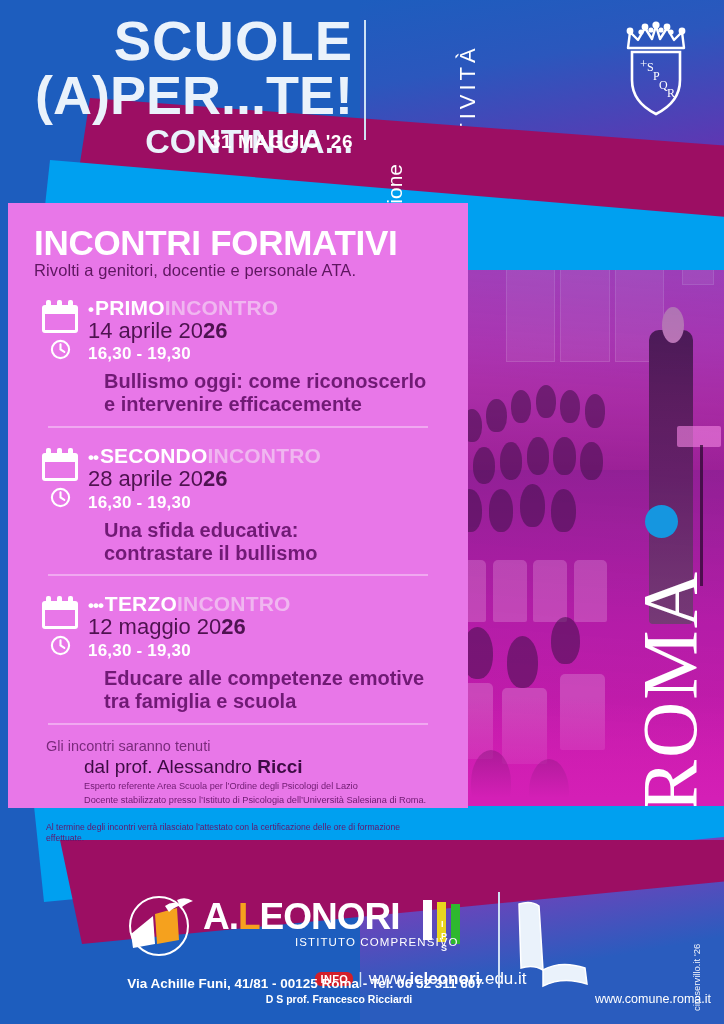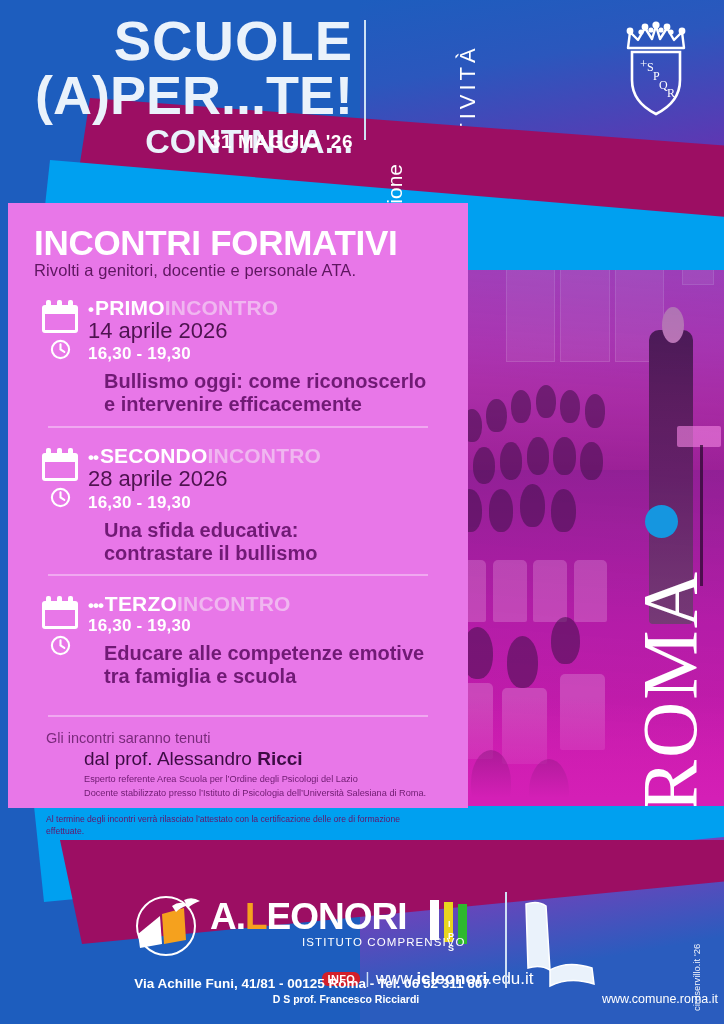--- a/index.html
+++ b/index.html
@@ -153,37 +153,37 @@
   }
 
   .meeting{position:relative;margin-top:17px;padding-left:54px;min-height:112px;}
   .cal-icon{position:absolute;left:6px;top:2px;width:40px;height:36px;}
   .clock-icon{position:absolute;left:16px;top:42px;width:21px;height:21px;}
   .m-order{font-size:21px;font-weight:700;letter-spacing:.2px;line-height:1;margin-bottom:1px;}
   .m-order .dots{color:#ffffff;font-size:17px;letter-spacing:-1px;margin-right:2px;}
   .m-order .strong{color:#ffffff;}
   .m-order .light{color:#f0b6f0;}
   .m-date{color:#4e1250;font-size:22px;font-weight:400;line-height:1.12;}
-  .m-date b{font-weight:400;}
+  .m-date b{font-weight:700;}
   .m-time{color:#ffffff;font-size:17px;font-weight:700;line-height:1.3;letter-spacing:.2px;}
   .m-topic{
     color:#701a75;font-size:20px;font-weight:700;line-height:1.14;
     margin-top:5px;margin-left:16px;
   }
   .divider{height:2px;background:#f0a8f0;margin:10px 14px 0 14px;}
 
   .speaker-block{margin-top:12px;padding:0 8px 0 12px;}
   .sp-l1{color:#7a2a7c;font-size:14.5px;line-height:1.25;}
   .sp-l2{color:#3d0b44;font-size:19px;line-height:1.22;padding-left:38px;}
   .sp-l2 b{font-weight:700;}
   .sp-l3{color:#6e1a70;font-size:9.2px;line-height:1.35;padding-left:38px;margin-top:2px;}
   .sp-note{color:#63146a;font-size:8.6px;margin-top:15px;line-height:1.3;}
 
   
-  .footer{position:absolute;left:16px;top:880px;width:609px;height:144px;}
+  .footer{position:absolute;left:9px;top:880px;width:609px;height:144px;}
   .school-logo{position:absolute;left:116px;top:14px;width:360px;height:86px;}
   .book-mark{position:absolute;left:0;top:2px;width:74px;height:60px;}
   .school-name{
     position:absolute;left:78px;top:4px;color:#ffffff;
     font-size:37px;font-weight:700;letter-spacing:-1px;line-height:1;
   }
   .school-name .orange{color:#f5a11e;}
   .ips-bars{position:absolute;left:296px;top:6px;width:52px;height:44px;}
   .ips-letters{position:absolute;left:316px;top:24px;color:#ffffff;font-size:9px;font-weight:700;line-height:1.35;}
   .school-sub{
@@ -378,20 +378,21 @@
           <rect x="2" y="6" width="36" height="28" rx="3" fill="#ffffff"></rect>
           <rect x="5" y="15" width="30" height="16" fill="#e877e8"></rect>
         </svg>
         <svg class="clock-icon" viewBox="0 0 22 22">
           <circle cx="11" cy="11" r="9" fill="none" stroke="#ffffff" stroke-width="2.2"></circle>
           <path d="M11 5.5 L11 11 L15 13.5" fill="none" stroke="#ffffff" stroke-width="2.2" stroke-linecap="round"></path>
         </svg>
         <div class="m-order">
           <span class="dots">•••</span><span class="strong">TERZO</span><span class="light">INCONTRO</span>
         </div>
+        <div class="m-date"><span>12 maggio 20</span><b>26</b></div>
         <div class="m-time">16,30 - 19,30</div>
         <div class="m-topic">
           <div>Educare alle competenze emotive</div>
           <div>tra famiglia e scuola</div>
         </div>
       </div>
       <div class="divider"></div>
 
       <div class="speaker-block">
         <div class="sp-l1">Gli incontri saranno tenuti</div>

